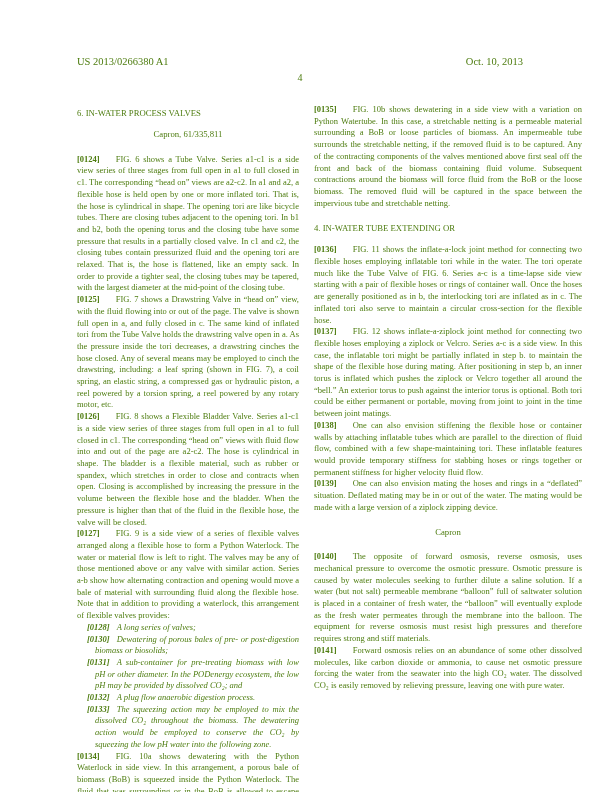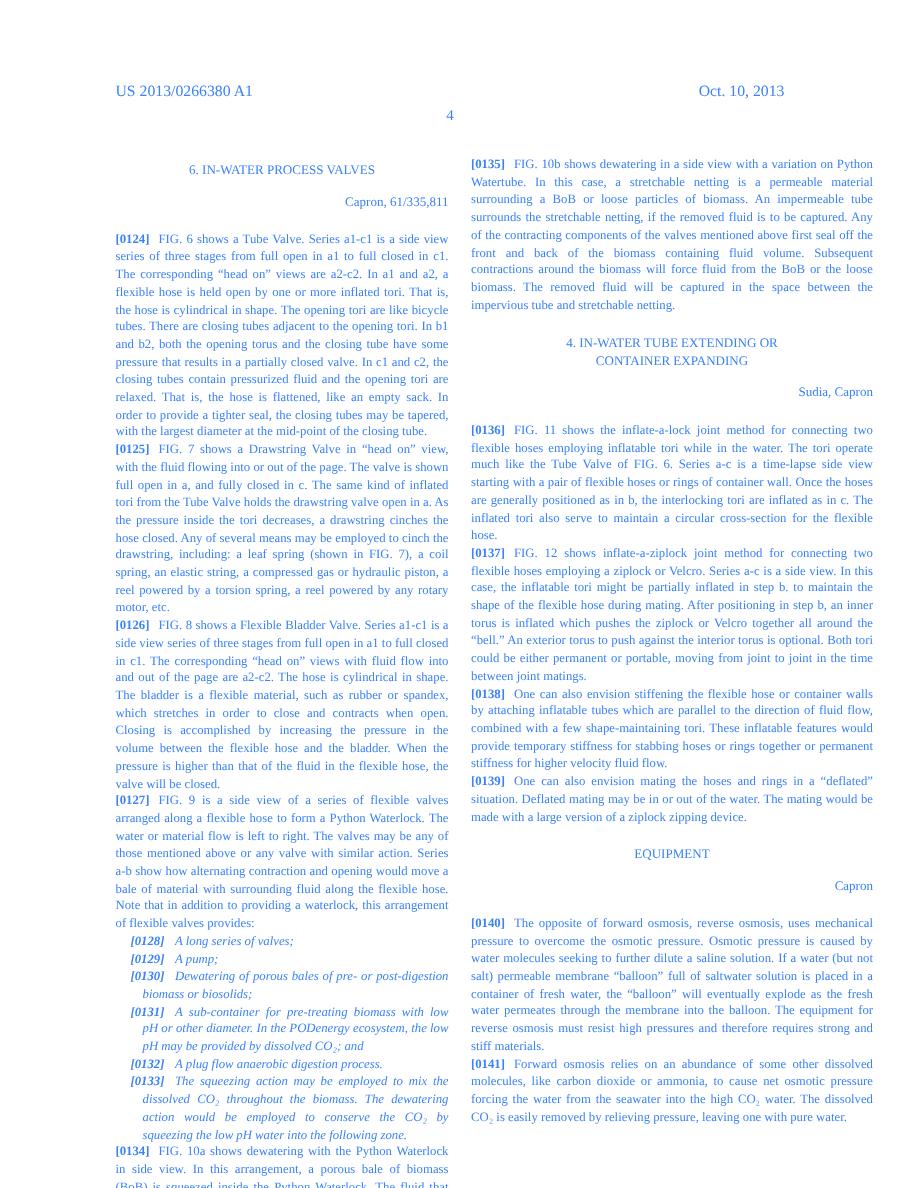--- a/index.html
+++ b/index.html
@@ -6,21 +6,21 @@
     margin: 0;
     padding: 0;
     background: #ffffff;
   }
   .page {
     position: relative;
     width: 614px;
     height: 792px;
     background: #ffffff;
     font-family: "Liberation Serif", "DejaVu Serif", serif;
-    color: #3b82f6;
+    color: #4d7c0f;
     overflow: hidden;
   }
   .running-header {
     position: absolute;
     top: 56px;
     left: 77px;
     width: 446px;
     display: flex;
     justify-content: space-between;
     font-size: 10.5px;
@@ -40,37 +40,37 @@
     display: flex;
   }
   .col {
     font-size: 8.5px;
     line-height: 11.7px;
     text-align: justify;
   }
   .col-left  { width: 222px; margin-right: 15px; }
   .col-right { width: 268px; }
   .sect-heading {
-    text-align: center;
+    text-align: left;
     margin: 3px 0 10px 0;
     font-size: 8.7px;
     line-height: 12px;
   }
   .col-right .sect-heading { margin-top: 13px; }
   .sub-heading {
-    text-align: right;
+    text-align: center;
     margin: 0 0 13px 0;
     font-size: 8.7px;
   }
   .para {
     margin: 0;
   }
   .pnum {
     font-weight: bold;
-    padding-right: 6px;
+    padding-right: 16px;
   }
   .list-item {
     margin: 0 0 0 10px;
     padding-left: 8px;
     text-indent: -8px;
     font-style: italic;
   }
   .list-item .pnum { padding-right: 7px; }
 </style>
 </head>
@@ -90,45 +90,41 @@
     <div class="col col-left">
       <div class="sect-heading">6. IN-WATER PROCESS VALVES</div>
       <div class="sub-heading">Capron, 61/335,811</div>
 
       <p class="para"><span class="pnum">[0124]</span><span class="ptext">FIG. 6 shows a Tube Valve. Series a1-c1 is a side view series of three stages from full open in a1 to full closed in c1. The corresponding “head on” views are a2-c2. In a1 and a2, a flexible hose is held open by one or more inflated tori. That is, the hose is cylindrical in shape. The opening tori are like bicycle tubes. There are closing tubes adjacent to the opening tori. In b1 and b2, both the opening torus and the closing tube have some pressure that results in a partially closed valve. In c1 and c2, the closing tubes contain pressurized fluid and the opening tori are relaxed. That is, the hose is flattened, like an empty sack. In order to provide a tighter seal, the closing tubes may be tapered, with the largest diameter at the mid-point of the closing tube.</span></p>
       <p class="para"><span class="pnum">[0125]</span><span class="ptext">FIG. 7 shows a Drawstring Valve in “head on” view, with the fluid flowing into or out of the page. The valve is shown full open in a, and fully closed in c. The same kind of inflated tori from the Tube Valve holds the drawstring valve open in a. As the pressure inside the tori decreases, a drawstring cinches the hose closed. Any of several means may be employed to cinch the drawstring, including: a leaf spring (shown in FIG. 7), a coil spring, an elastic string, a compressed gas or hydraulic piston, a reel powered by a torsion spring, a reel powered by any rotary motor, etc.</span></p>
       <p class="para"><span class="pnum">[0126]</span><span class="ptext">FIG. 8 shows a Flexible Bladder Valve. Series a1-c1 is a side view series of three stages from full open in a1 to full closed in c1. The corresponding “head on” views with fluid flow into and out of the page are a2-c2. The hose is cylindrical in shape. The bladder is a flexible material, such as rubber or spandex, which stretches in order to close and contracts when open. Closing is accomplished by increasing the pressure in the volume between the flexible hose and the bladder. When the pressure is higher than that of the fluid in the flexible hose, the valve will be closed.</span></p>
       <p class="para"><span class="pnum">[0127]</span><span class="ptext">FIG. 9 is a side view of a series of flexible valves arranged along a flexible hose to form a Python Waterlock. The water or material flow is left to right. The valves may be any of those mentioned above or any valve with similar action. Series a-b show how alternating contraction and opening would move a bale of material with surrounding fluid along the flexible hose. Note that in addition to providing a waterlock, this arrangement of flexible valves provides:</span></p>
 
       <p class="para list-item"><span class="pnum">[0128]</span><span class="ptext">A long series of valves;</span></p>
-      <p class="para list-item"><span class="pnum">[0129]</span><span class="ptext">A pump;</span></p>
       <p class="para list-item"><span class="pnum">[0130]</span><span class="ptext">Dewatering of porous bales of pre- or post-digestion biomass or biosolids;</span></p>
       <p class="para list-item"><span class="pnum">[0131]</span><span class="ptext">A sub-container for pre-treating biomass with low pH or other diameter. In the PODenergy ecosystem, the low pH may be provided by dissolved CO₂; and</span></p>
       <p class="para list-item"><span class="pnum">[0132]</span><span class="ptext">A plug flow anaerobic digestion process.</span></p>
       <p class="para list-item"><span class="pnum">[0133]</span><span class="ptext">The squeezing action may be employed to mix the dissolved CO₂ throughout the biomass. The dewatering action would be employed to conserve the CO₂ by squeezing the low pH water into the following zone.</span></p>
 
       <p class="para"><span class="pnum">[0134]</span><span class="ptext">FIG. 10a shows dewatering with the Python Waterlock in side view. In this arrangement, a porous bale of biomass (BoB) is squeezed inside the Python Waterlock. The fluid that was surrounding or in the BoB is allowed to escape either behind or in front of the BoB. If the removed fluid can be returned to the surrounding environment, the valves may be contracting around a pervious tube (not shown).</span></p>
     </div>
 
     <div class="col col-right">
       <p class="para"><span class="pnum">[0135]</span><span class="ptext">FIG. 10b shows dewatering in a side view with a variation on Python Watertube. In this case, a stretchable netting is a permeable material surrounding a BoB or loose particles of biomass. An impermeable tube surrounds the stretchable netting, if the removed fluid is to be captured. Any of the contracting components of the valves mentioned above first seal off the front and back of the biomass containing fluid volume. Subsequent contractions around the biomass will force fluid from the BoB or the loose biomass. The removed fluid will be captured in the space between the impervious tube and stretchable netting.</span></p>
 
       <div class="sect-heading">
         <div>4. IN-WATER TUBE EXTENDING OR</div>
-        <div>CONTAINER EXPANDING</div>
       </div>
-      <div class="sub-heading">Sudia, Capron</div>
 
       <p class="para"><span class="pnum">[0136]</span><span class="ptext">FIG. 11 shows the inflate-a-lock joint method for connecting two flexible hoses employing inflatable tori while in the water. The tori operate much like the Tube Valve of FIG. 6. Series a-c is a time-lapse side view starting with a pair of flexible hoses or rings of container wall. Once the hoses are generally positioned as in b, the interlocking tori are inflated as in c. The inflated tori also serve to maintain a circular cross-section for the flexible hose.</span></p>
       <p class="para"><span class="pnum">[0137]</span><span class="ptext">FIG. 12 shows inflate-a-ziplock joint method for connecting two flexible hoses employing a ziplock or Velcro. Series a-c is a side view. In this case, the inflatable tori might be partially inflated in step b. to maintain the shape of the flexible hose during mating. After positioning in step b, an inner torus is inflated which pushes the ziplock or Velcro together all around the “bell.” An exterior torus to push against the interior torus is optional. Both tori could be either permanent or portable, moving from joint to joint in the time between joint matings.</span></p>
       <p class="para"><span class="pnum">[0138]</span><span class="ptext">One can also envision stiffening the flexible hose or container walls by attaching inflatable tubes which are parallel to the direction of fluid flow, combined with a few shape-maintaining tori. These inflatable features would provide temporary stiffness for stabbing hoses or rings together or permanent stiffness for higher velocity fluid flow.</span></p>
       <p class="para"><span class="pnum">[0139]</span><span class="ptext">One can also envision mating the hoses and rings in a “deflated” situation. Deflated mating may be in or out of the water. The mating would be made with a large version of a ziplock zipping device.</span></p>
 
       <div class="sect-heading">
-        <div>EQUIPMENT</div>
       </div>
       <div class="sub-heading">Capron</div>
 
       <p class="para"><span class="pnum">[0140]</span><span class="ptext">The opposite of forward osmosis, reverse osmosis, uses mechanical pressure to overcome the osmotic pressure. Osmotic pressure is caused by water molecules seeking to further dilute a saline solution. If a water (but not salt) permeable membrane “balloon” full of saltwater solution is placed in a container of fresh water, the “balloon” will eventually explode as the fresh water permeates through the membrane into the balloon. The equipment for reverse osmosis must resist high pressures and therefore requires strong and stiff materials.</span></p>
       <p class="para"><span class="pnum">[0141]</span><span class="ptext">Forward osmosis relies on an abundance of some other dissolved molecules, like carbon dioxide or ammonia, to cause net osmotic pressure forcing the water from the seawater into the high CO₂ water. The dissolved CO₂ is easily removed by relieving pressure, leaving one with pure water.</span></p>
     </div>
 
   </div>
 </div>
 

